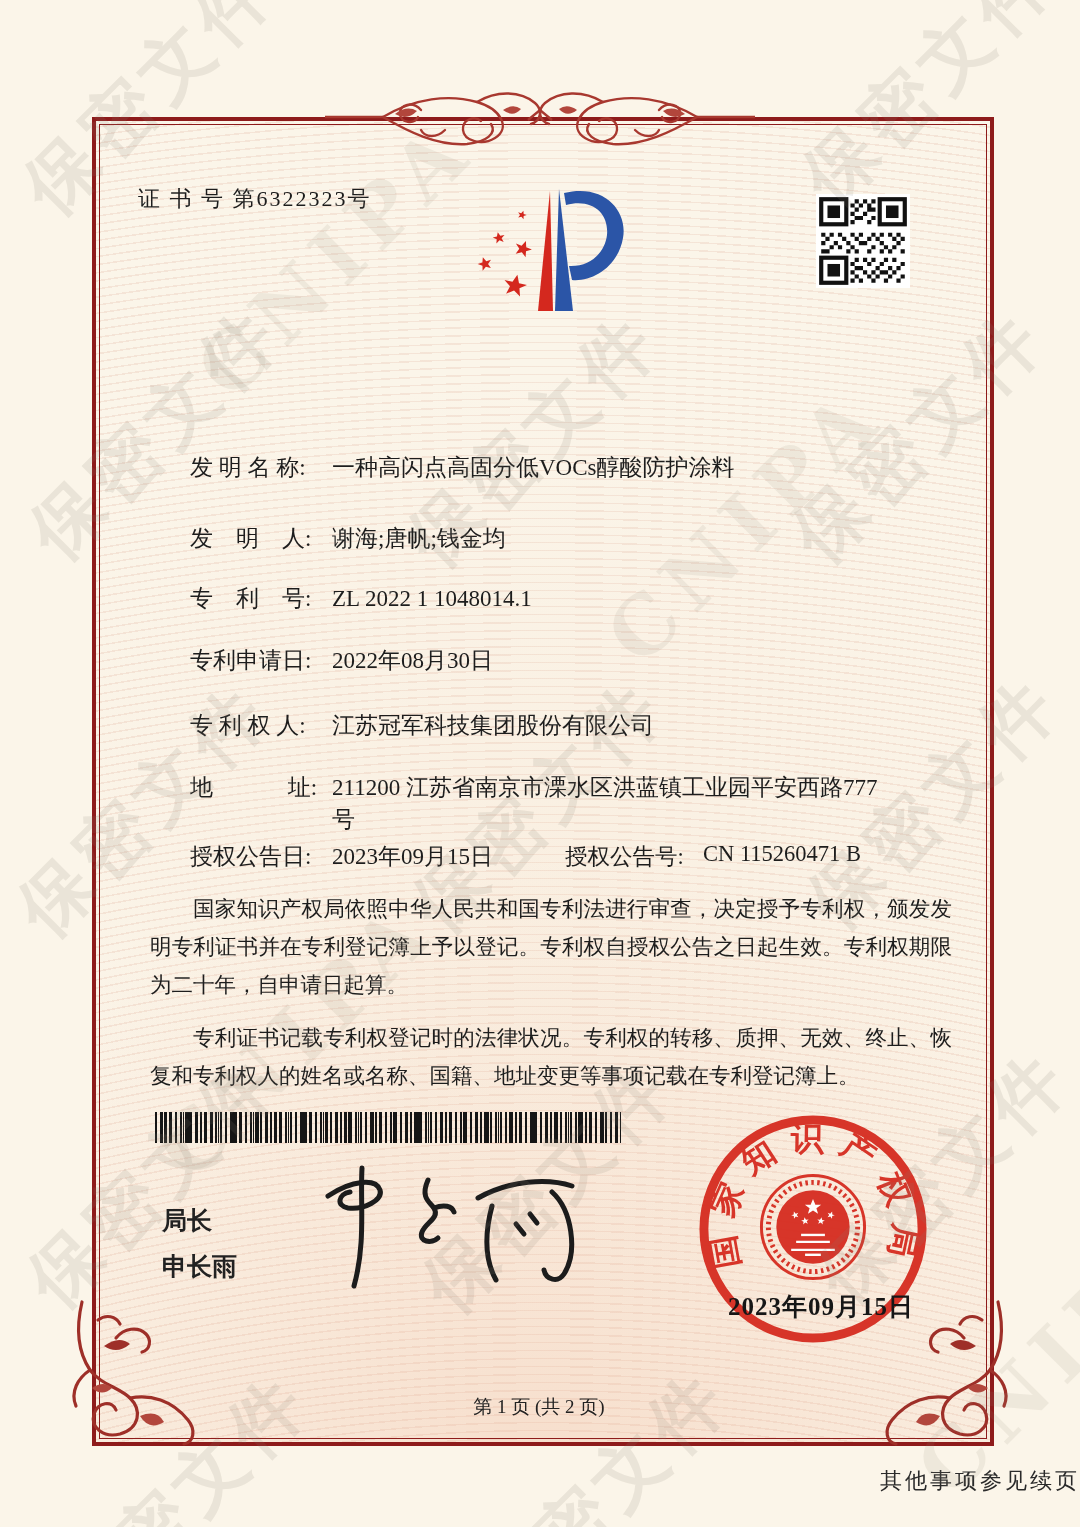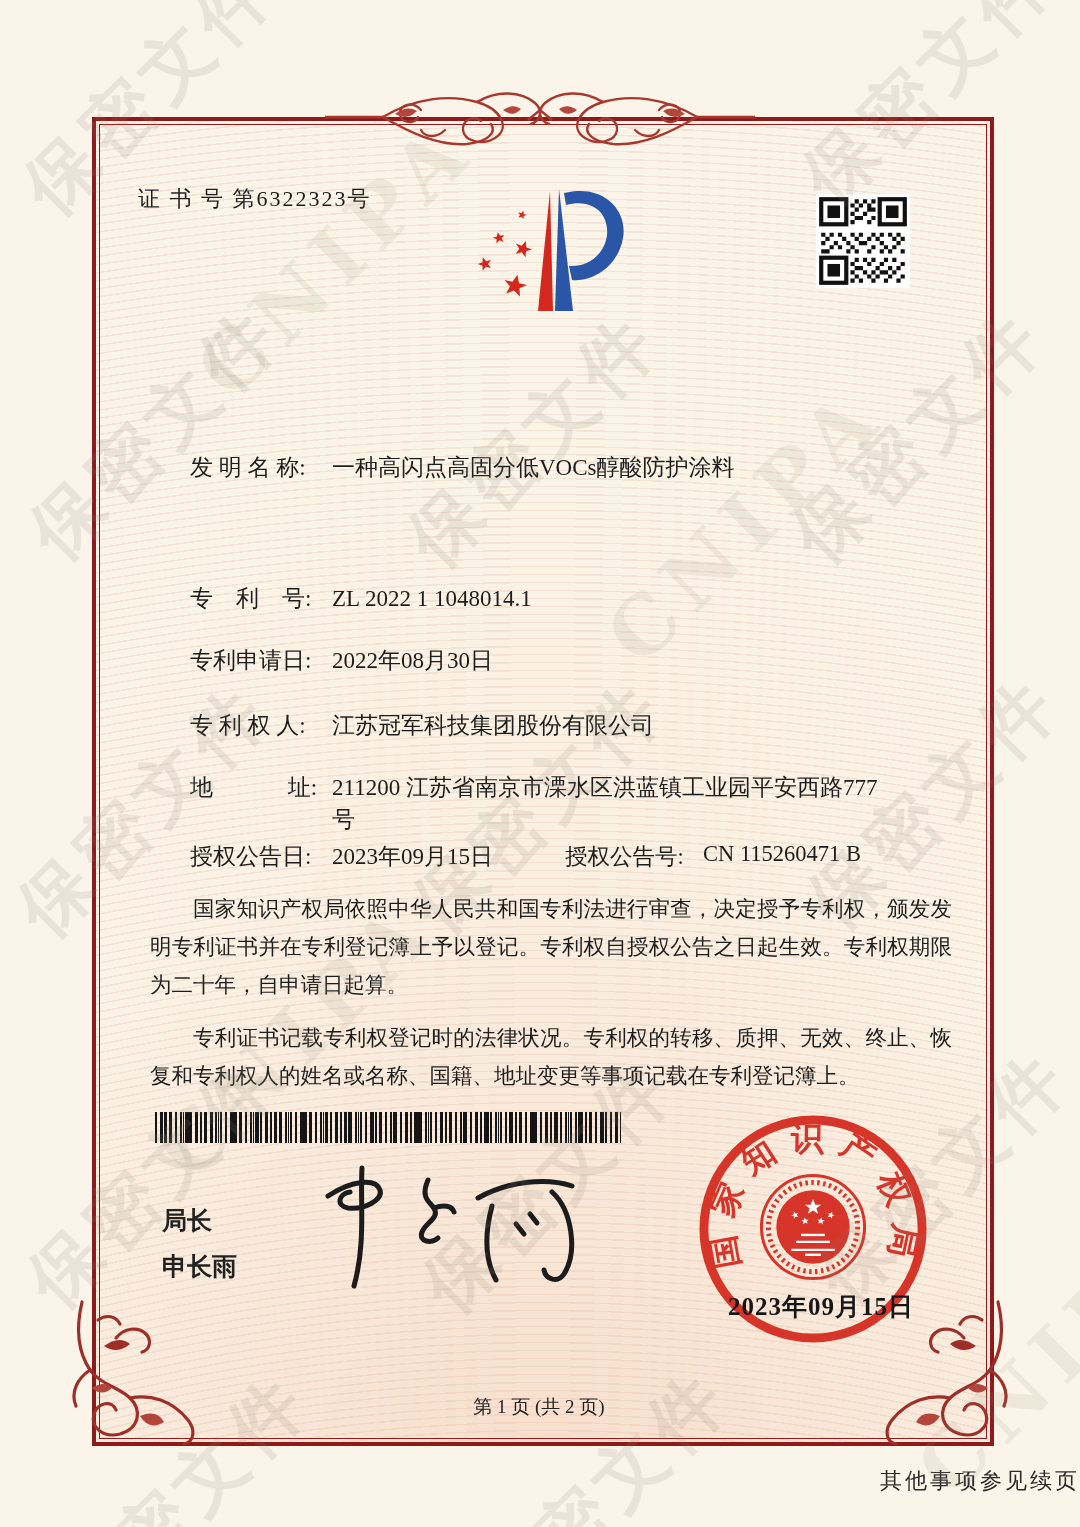--- a/index.html
+++ b/index.html
@@ -183,20 +183,24 @@
                M37,77h4v4h-4z M49,77h4v4h-4z M57,77h4v4h-4z M69,77h4v4h-4z M81,77h4v4h-4z
                M33,81h4v4h-4z M41,81h4v4h-4z M53,81h4v4h-4z M65,81h4v4h-4z M77,81h4v4h-4z"></path>
     </g>
   </svg>
 
 
   <div class="row r-name">
     <span class="lab">发 明 名 称:</span>
     <span class="val">一种高闪点高固分低VOCs醇酸防护涂料</span>
   </div>
+  <div class="row r-inv">
+    <span class="lab">发　明　人:</span>
+    <span class="val">谢海;唐帆;钱金均</span>
+  </div>
   <div class="row r-pno">
     <span class="lab">专　利　号:</span>
     <span class="val">ZL 2022 1 1048014.1</span>
   </div>
   <div class="row r-adate">
     <span class="lab">专利申请日:</span>
     <span class="val">2022年08月30日</span>
   </div>
   <div class="row r-owner">
     <span class="lab">专 利 权 人:</span>

